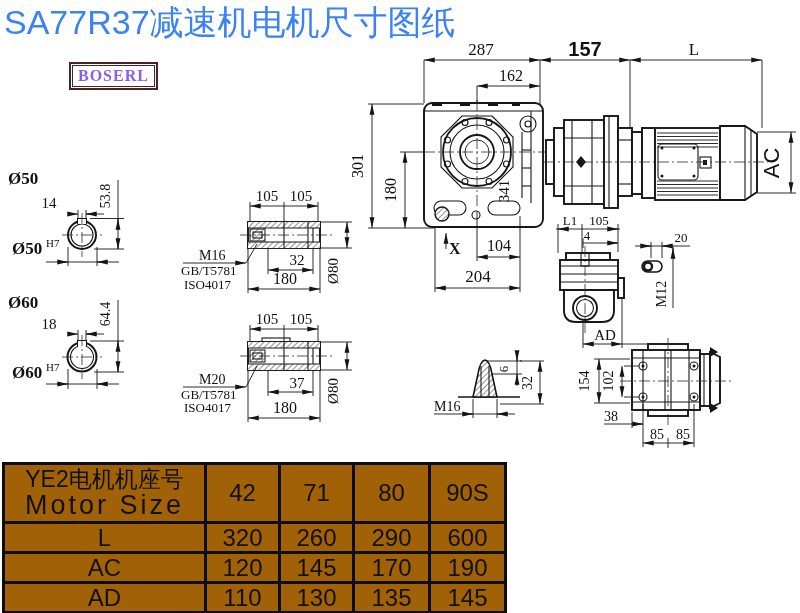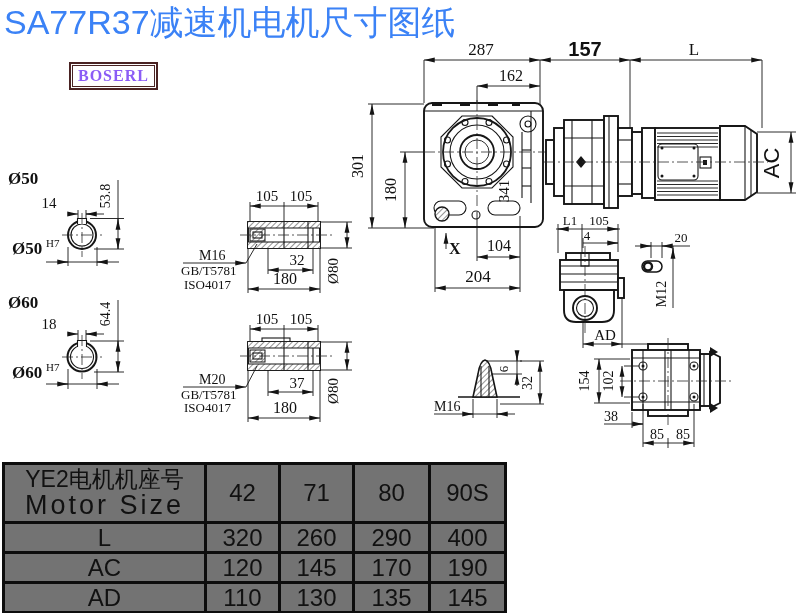--- a/index.html
+++ b/index.html
@@ -17,21 +17,21 @@
   svg .cl{stroke:#2b2b2b;stroke-width:0.8;fill:none;stroke-dasharray:11 3 2 3}
   svg text{fill:#111;font-family:"Liberation Serif",serif;font-size:15px}
   svg text.mid{text-anchor:middle}
   svg text.s13{font-size:13px}
   svg text.s14{font-size:14px}
   svg text.s16{font-size:16px}
   svg text.s17{font-size:17px}
   svg text.bld{font-weight:bold}
   svg text.sans{font-family:"Liberation Sans",sans-serif;font-weight:bold;font-size:20px}
   svg text.sans21{font-family:"Liberation Sans",sans-serif;font-size:22px}
-  table.size{position:absolute;left:2px;top:462px;border-collapse:collapse;background:#737373;
+  table.size{position:absolute;left:2px;top:462px;border-collapse:collapse;background:#a16207;
              table-layout:fixed}
   table.size th,table.size td{border:3px solid #0d0d0d;text-align:center;vertical-align:middle;
              font-weight:normal;font-size:24px;padding:0;line-height:1.05}
   table.size .hcn{font-size:23px}
   table.size .hen{font-size:27px;letter-spacing:3px}
   table.size tr.data td{height:27px}
   table.size th.corner{height:56px}
 </style>
 </head>
 <body>
@@ -438,21 +438,21 @@
     <th>42</th>
     <th>71</th>
     <th>80</th>
     <th>90S</th>
   </tr>
   <tr class="data">
     <td>L</td>
     <td>320</td>
     <td>260</td>
     <td>290</td>
-    <td>400</td>
+    <td>600</td>
   </tr>
   <tr class="data">
     <td>AC</td>
     <td>120</td>
     <td>145</td>
     <td>170</td>
     <td>190</td>
   </tr>
   <tr class="data">
     <td>AD</td>

